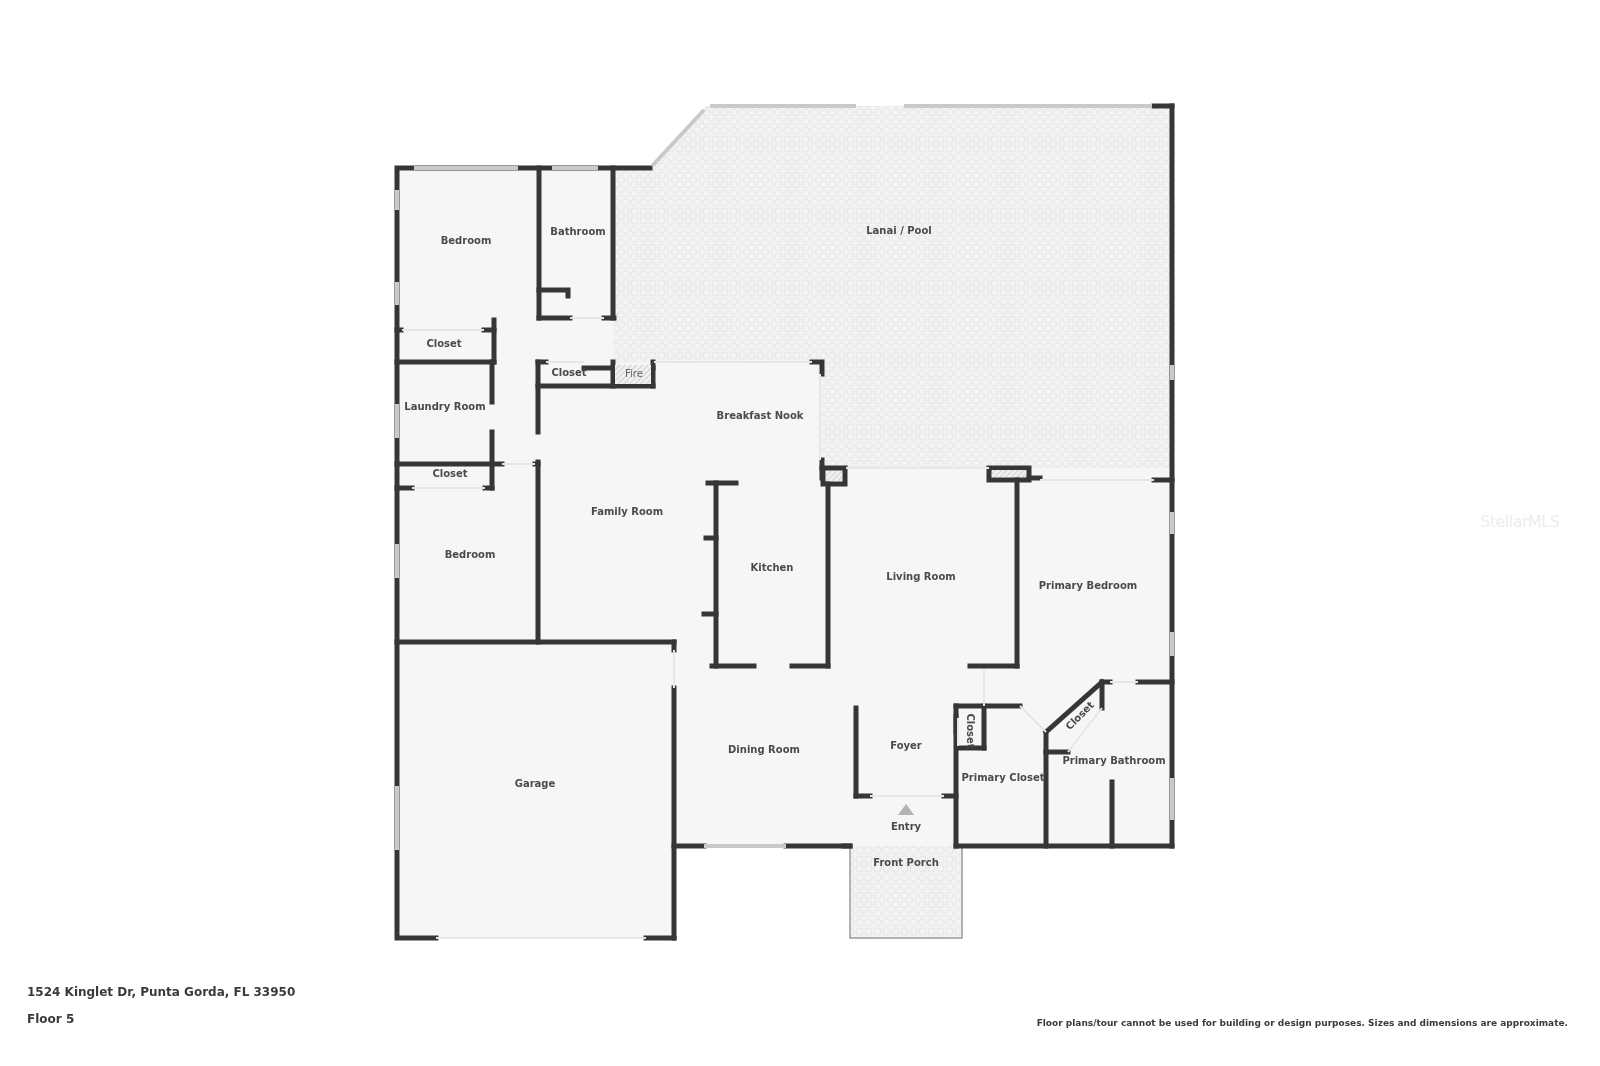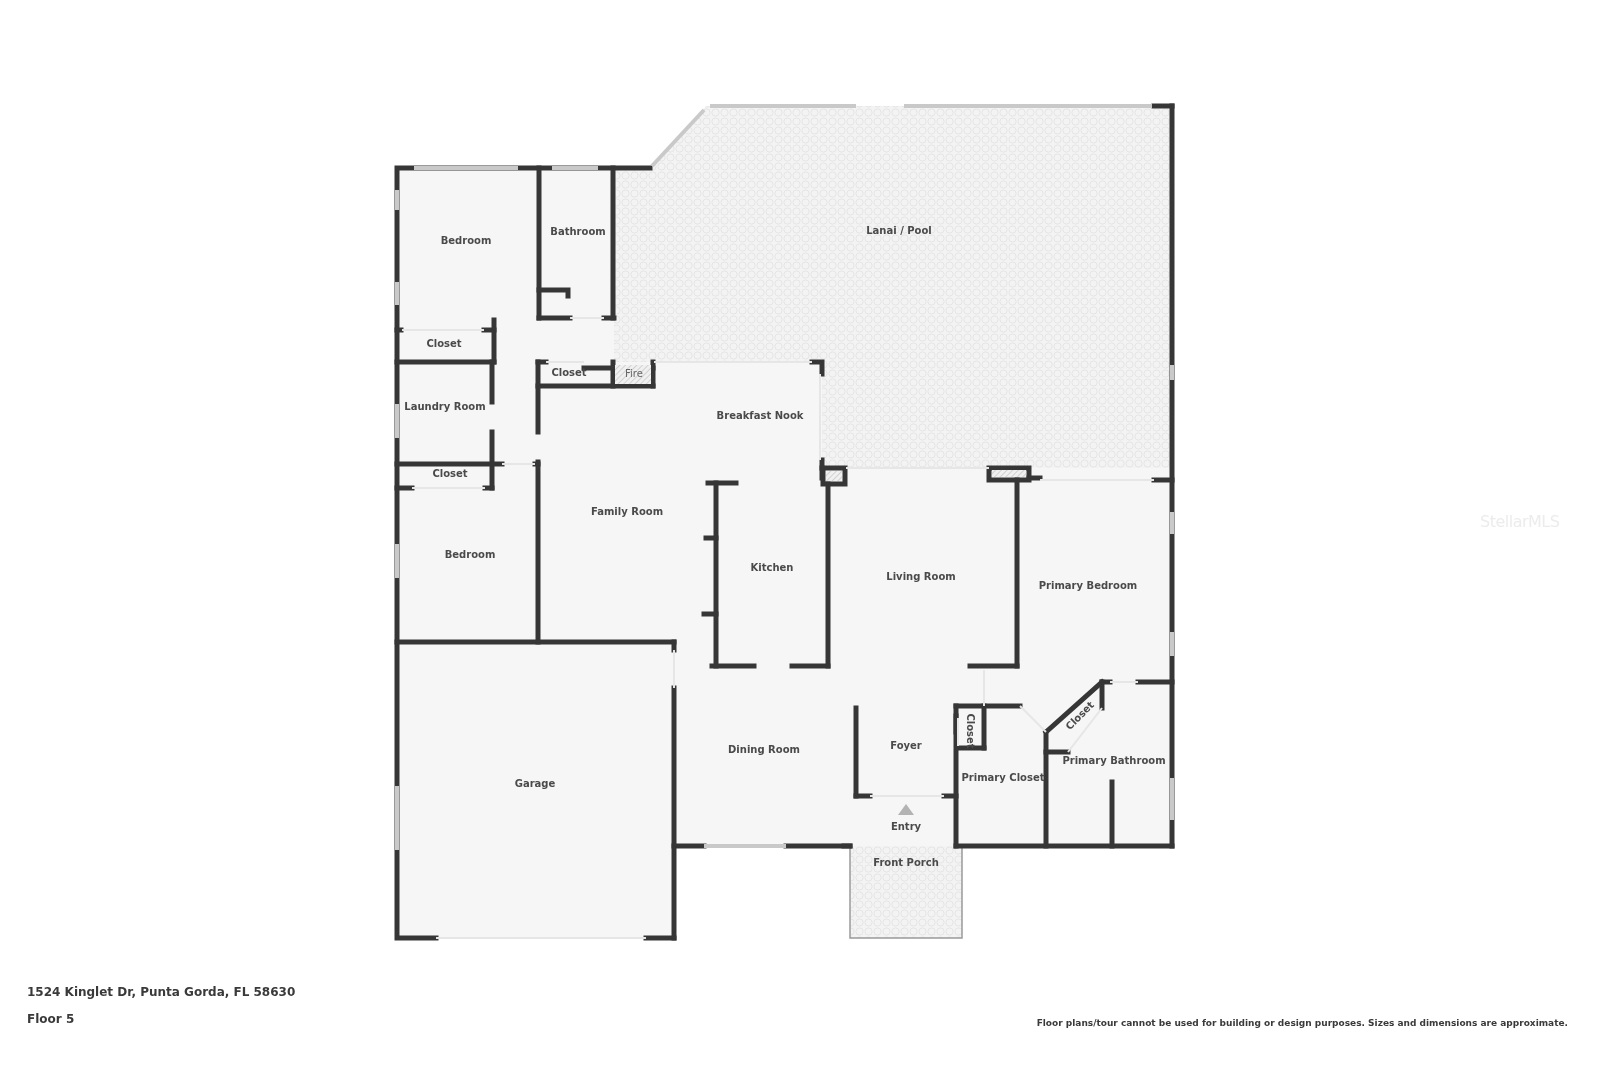--- a/index.html
+++ b/index.html
@@ -183,15 +183,15 @@
   <text class="room-label" x="906" y="746">Foyer</text>
   <text class="room-label" x="970" y="731" transform="rotate(90 970 731)">Closet</text>
   <text class="room-label" x="1003" y="778">Primary Closet</text>
   <text class="room-label" x="1080" y="716" transform="rotate(-45 1080 716)">Closet</text>
   <text class="room-label" x="1114" y="761">Primary Bathroom</text>
   <text class="room-label" x="906" y="827">Entry</text>
   <text class="room-label" x="906" y="863">Front Porch</text>
 </svg>
 
 <div class="watermark">StellarMLS</div>
-<div class="footer-addr">1524 Kinglet Dr, Punta Gorda, FL 58630</div>
+<div class="footer-addr">1524 Kinglet Dr, Punta Gorda, FL 33950</div>
 <div class="footer-floor">Floor 5</div>
 <div class="footer-note">Floor plans/tour cannot be used for building or design purposes. Sizes and dimensions are approximate.</div>
 
 </body></html>

